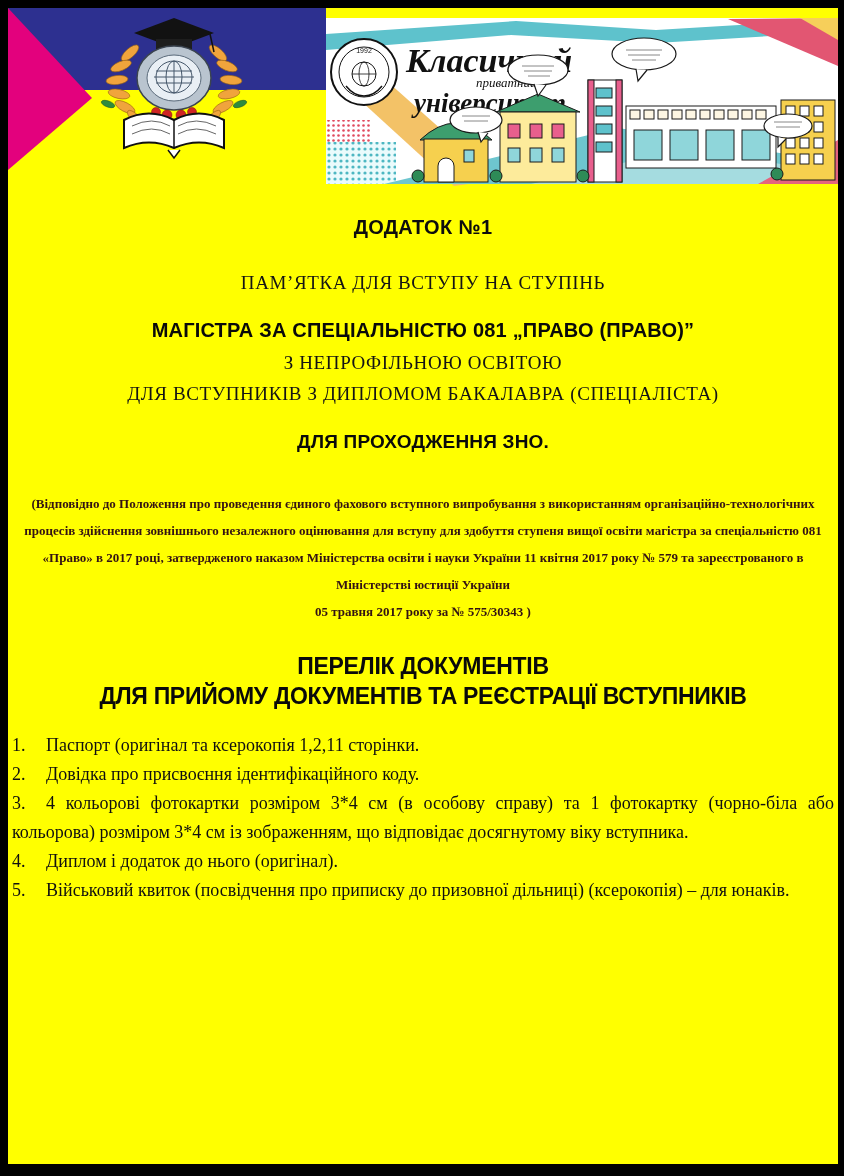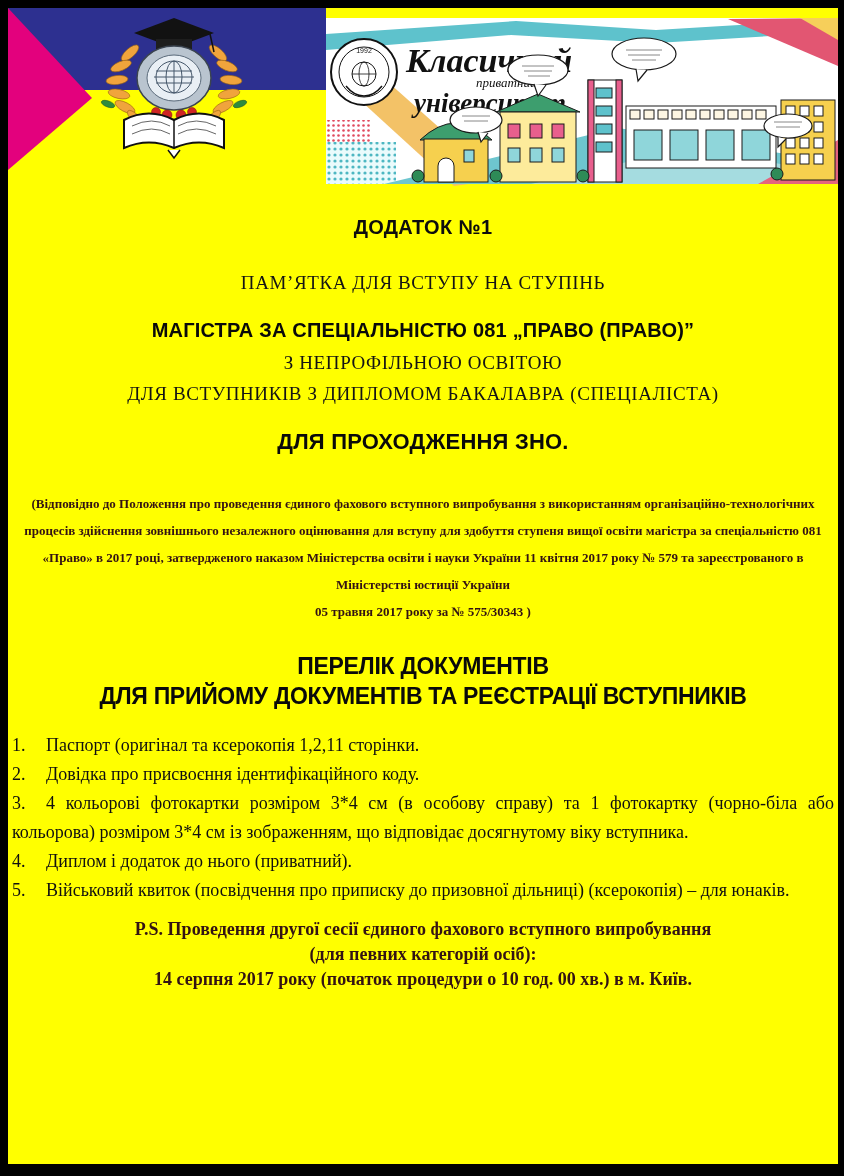--- a/index.html
+++ b/index.html
@@ -24,21 +24,21 @@
     margin-top:22px;text-align:center;
     font-family:"Liberation Sans", sans-serif;
     font-weight:bold;font-size:20px;color:#0d0d0d;letter-spacing:0.3px;
   }
   .memo{margin-top:28px;text-align:center;color:#141414;}
   .memo .serifline{font-size:19px;line-height:31px;letter-spacing:0.6px;}
   .memo .sansline{
     font-family:"Liberation Sans", sans-serif;font-weight:bold;
     font-size:20px;line-height:33px;letter-spacing:0.2px;color:#0a0a0a;margin-top:16px;
   }
-  .memo .sansline.small{font-size:22px;}
+  .memo .sansline.small{font-size:19px;}
   .regulation{
     margin:32px auto 0 auto;width:816px;
     text-align:center;font-weight:bold;
     font-size:13px;line-height:27px;
     color:#331313;
     white-space:pre-line;
   }
   .doc-heading{
     margin-top:26px;text-align:center;
     font-family:"Liberation Sans", sans-serif;font-weight:bold;
@@ -272,25 +272,22 @@
       <p class="doc-item">
         <span class="num">1.</span><span>Паспорт (оригінал та ксерокопія 1,2,11 сторінки.</span>
       </p>
       <p class="doc-item">
         <span class="num">2.</span><span>Довідка про присвоєння ідентифікаційного коду.</span>
       </p>
       <p class="doc-item">
         <span class="num">3.</span><span>4 кольорові фотокартки розміром 3*4 см (в особову справу) та 1 фотокартку (чорно-біла або кольорова) розміром 3*4 см із зображенням, що відповідає досягнутому віку вступника.</span>
       </p>
       <p class="doc-item">
-        <span class="num">4.</span><span>Диплом і додаток до нього (приватний).</span>
+        <span class="num">4.</span><span>Диплом і додаток до нього (оригінал).</span>
       </p>
       <p class="doc-item">
         <span class="num">5.</span><span>Військовий квиток (посвідчення про приписку до призовної дільниці) (ксерокопія) – для юнаків.</span>
       </p>
     </div>
 
-    <div class="postscript">P.S. Проведення другої сесії єдиного фахового вступного випробування
-(для певних категорій осіб):
-14 серпня 2017 року (початок процедури о 10 год. 00 хв.)  в  м. Київ.</div>
 
   </div>
 </div>
 
 </body></html>

